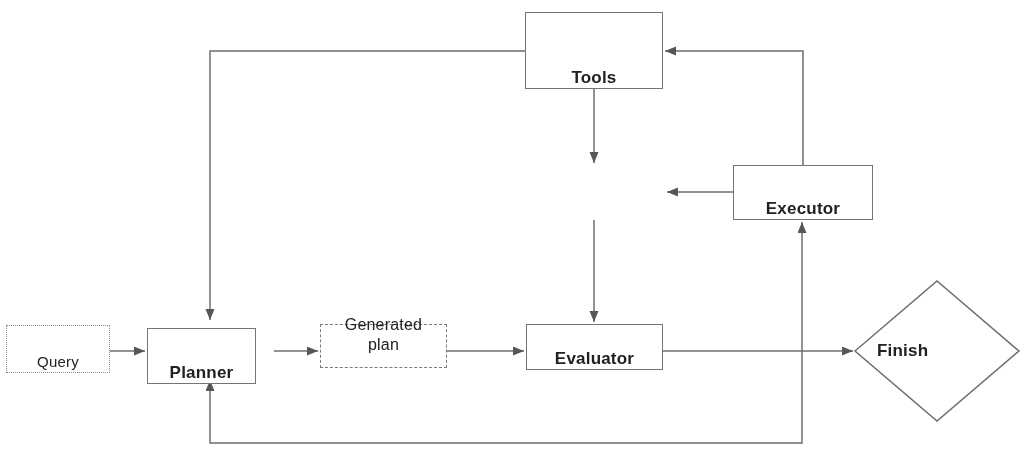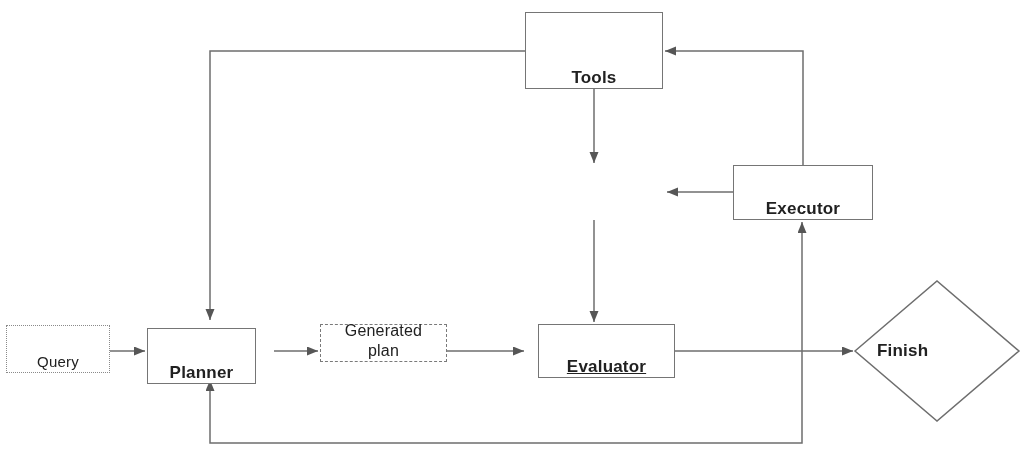--- a/index.html
+++ b/index.html
@@ -35,25 +35,25 @@
     position: absolute;
     left: 877px; top: 338px;
     width: 120px; height: 26px;
     display: flex; align-items: center; justify-content: flex-start;
     font-weight: bold; font-size: 17px; color: #212121;
     letter-spacing: 0.2px;
   }
   
   .n-query          { left: 6px;   top: 325px; width: 104px; height: 48px; }
   .n-planner        { left: 147px; top: 328px; width: 109px; height: 56px; }
-  .n-generated-plan { left: 320px; top: 324px; width: 127px; height: 38px; padding: 0 14px; }
+  .n-generated-plan { left: 320px; top: 324px; width: 127px; height: 44px; padding: 12px 14px; }
   .n-tools          { left: 525px; top: 12px;  width: 138px; height: 77px; }
   .n-tool-outputs   { left: 525px; top: 165px; width: 140px; height: 55px; }
   .n-executor       { left: 733px; top: 165px; width: 140px; height: 55px; }
-  .n-evaluator      { left: 538px; top: 324px; width: 137px; height: 54px; text-decoration: underline; }
+  .n-evaluator      { left: 526px; top: 324px; width: 137px; height: 46px; }
 </style>
 </head>
 <body>
 
 <div class="canvas">
 
   <svg class="wires" viewBox="0 0 1024 459">
     <defs>
       <marker id="arrowhead" markerWidth="12" markerHeight="10" refX="11" refY="4.5" orient="auto" markerUnits="userSpaceOnUse">
         <path d="M0,0 L11,4.5 L0,9 Z" fill="#565656"></path>

